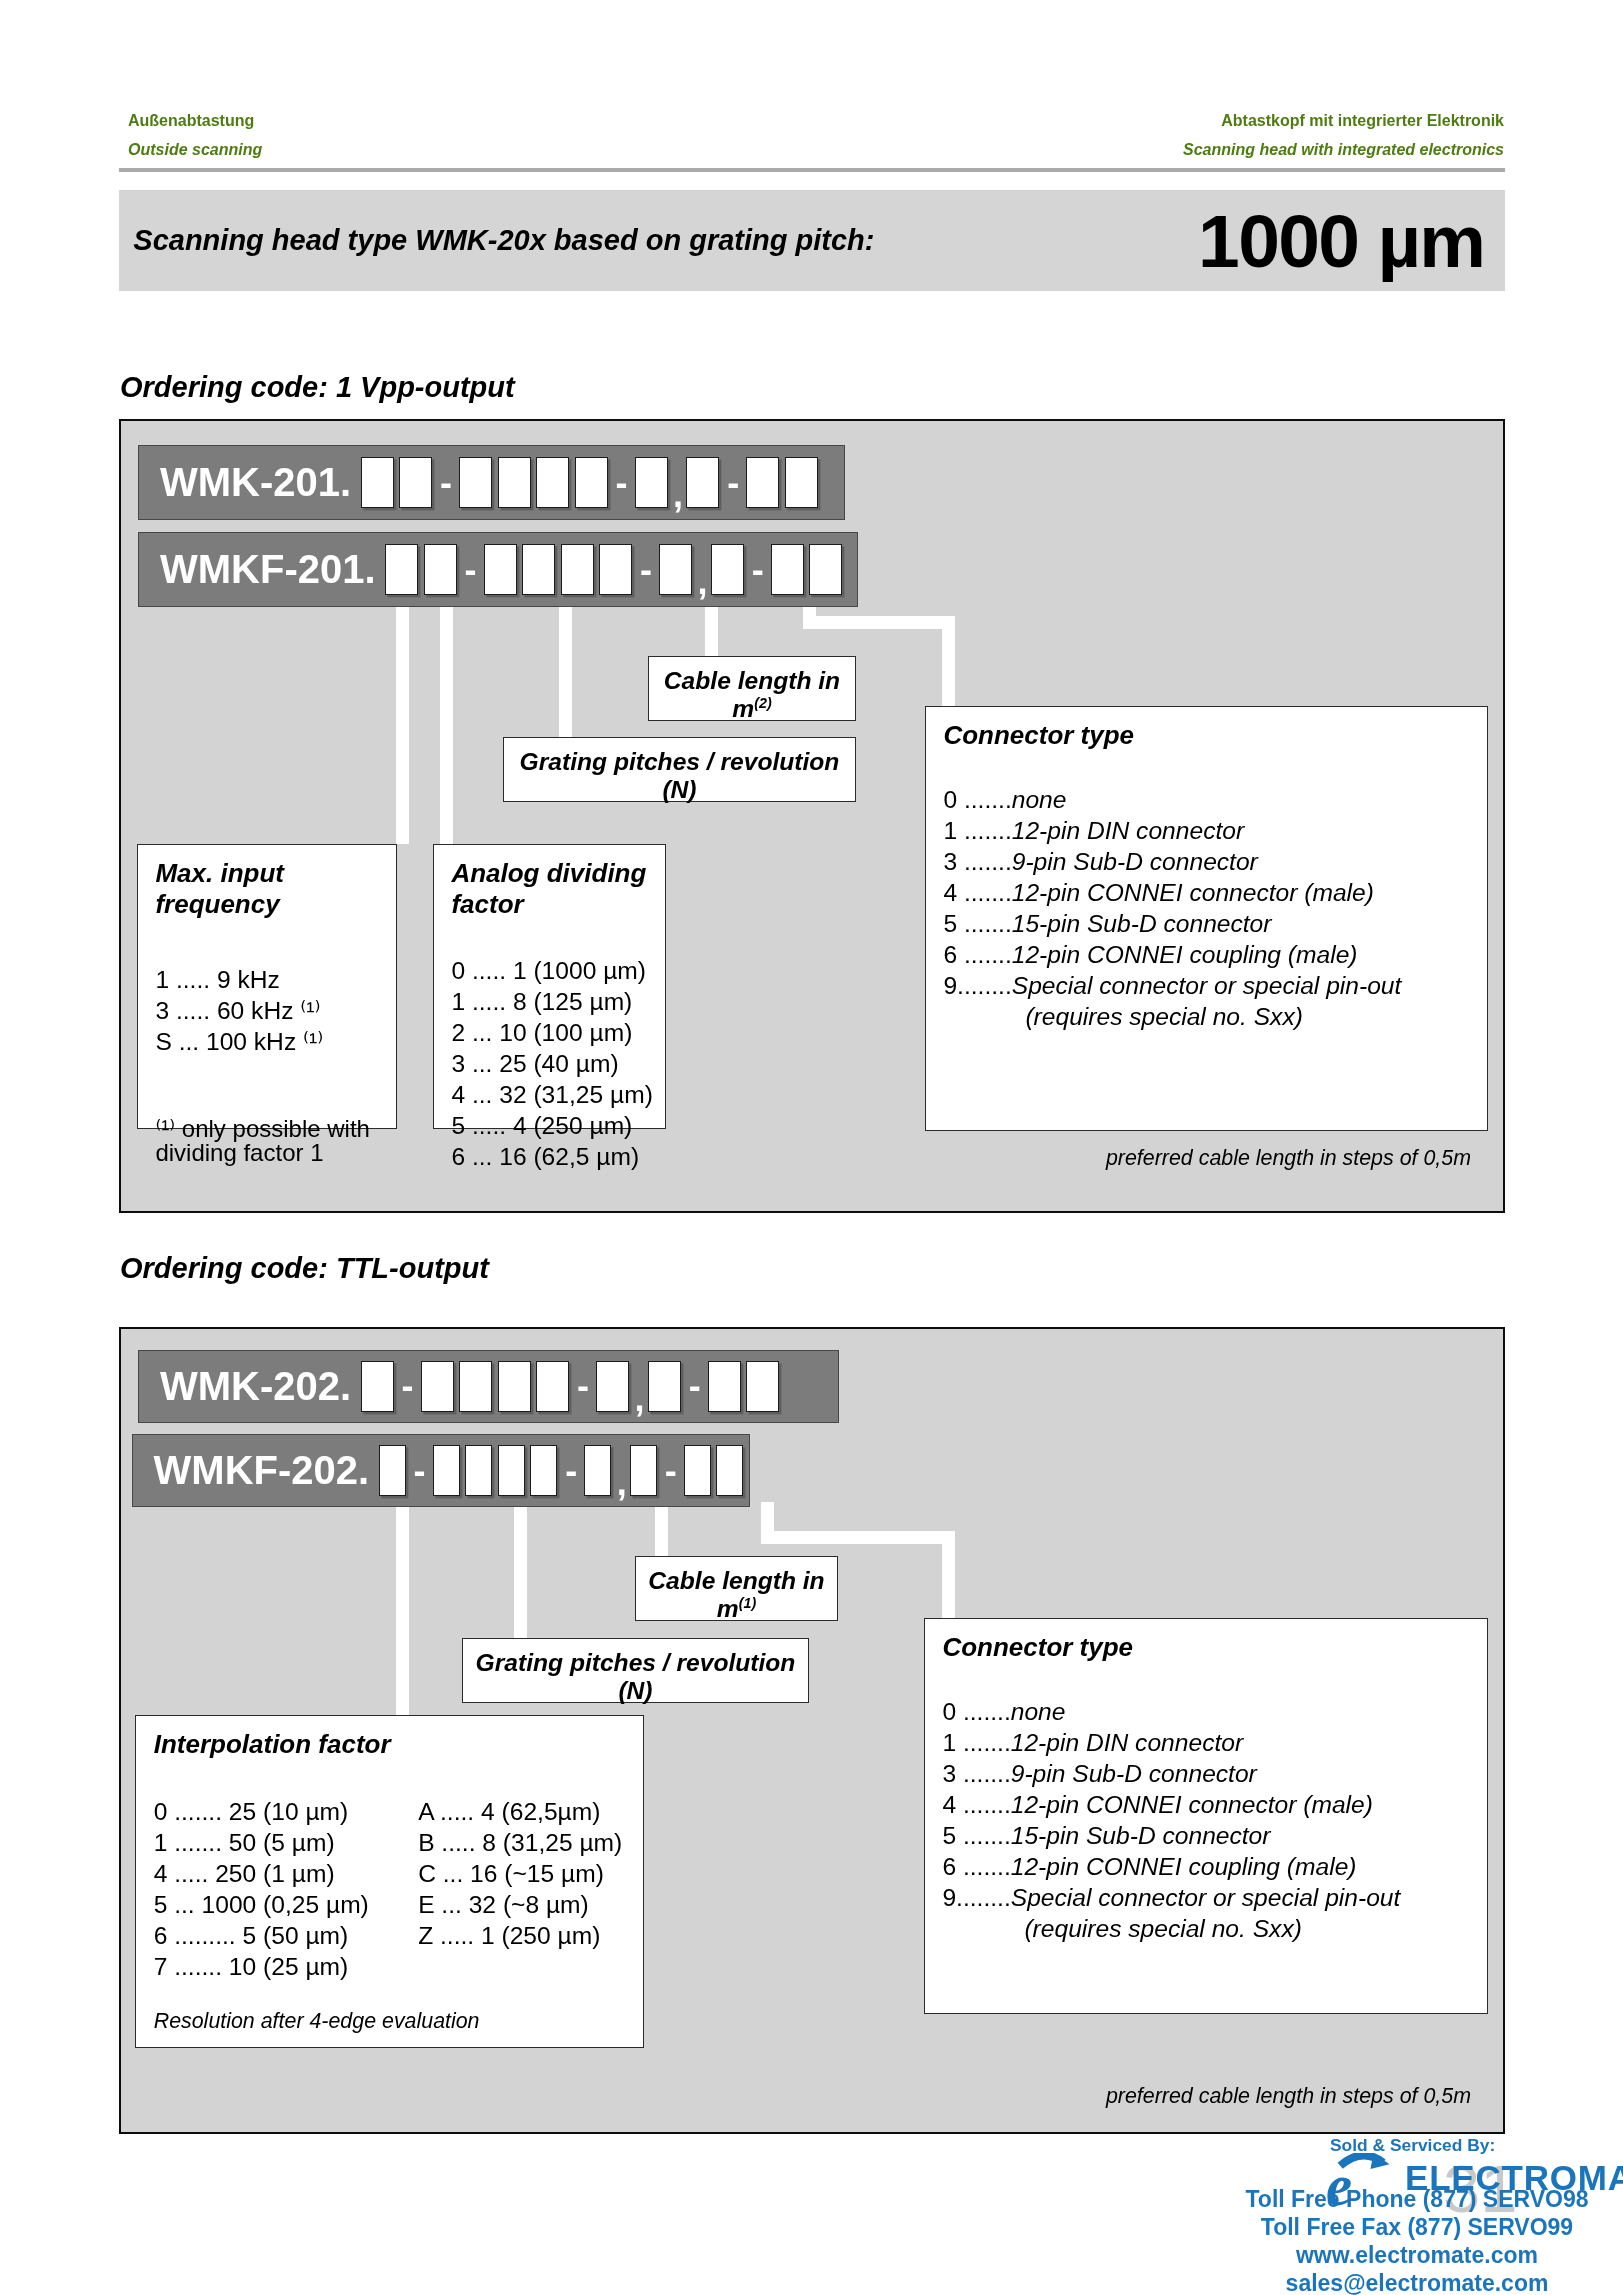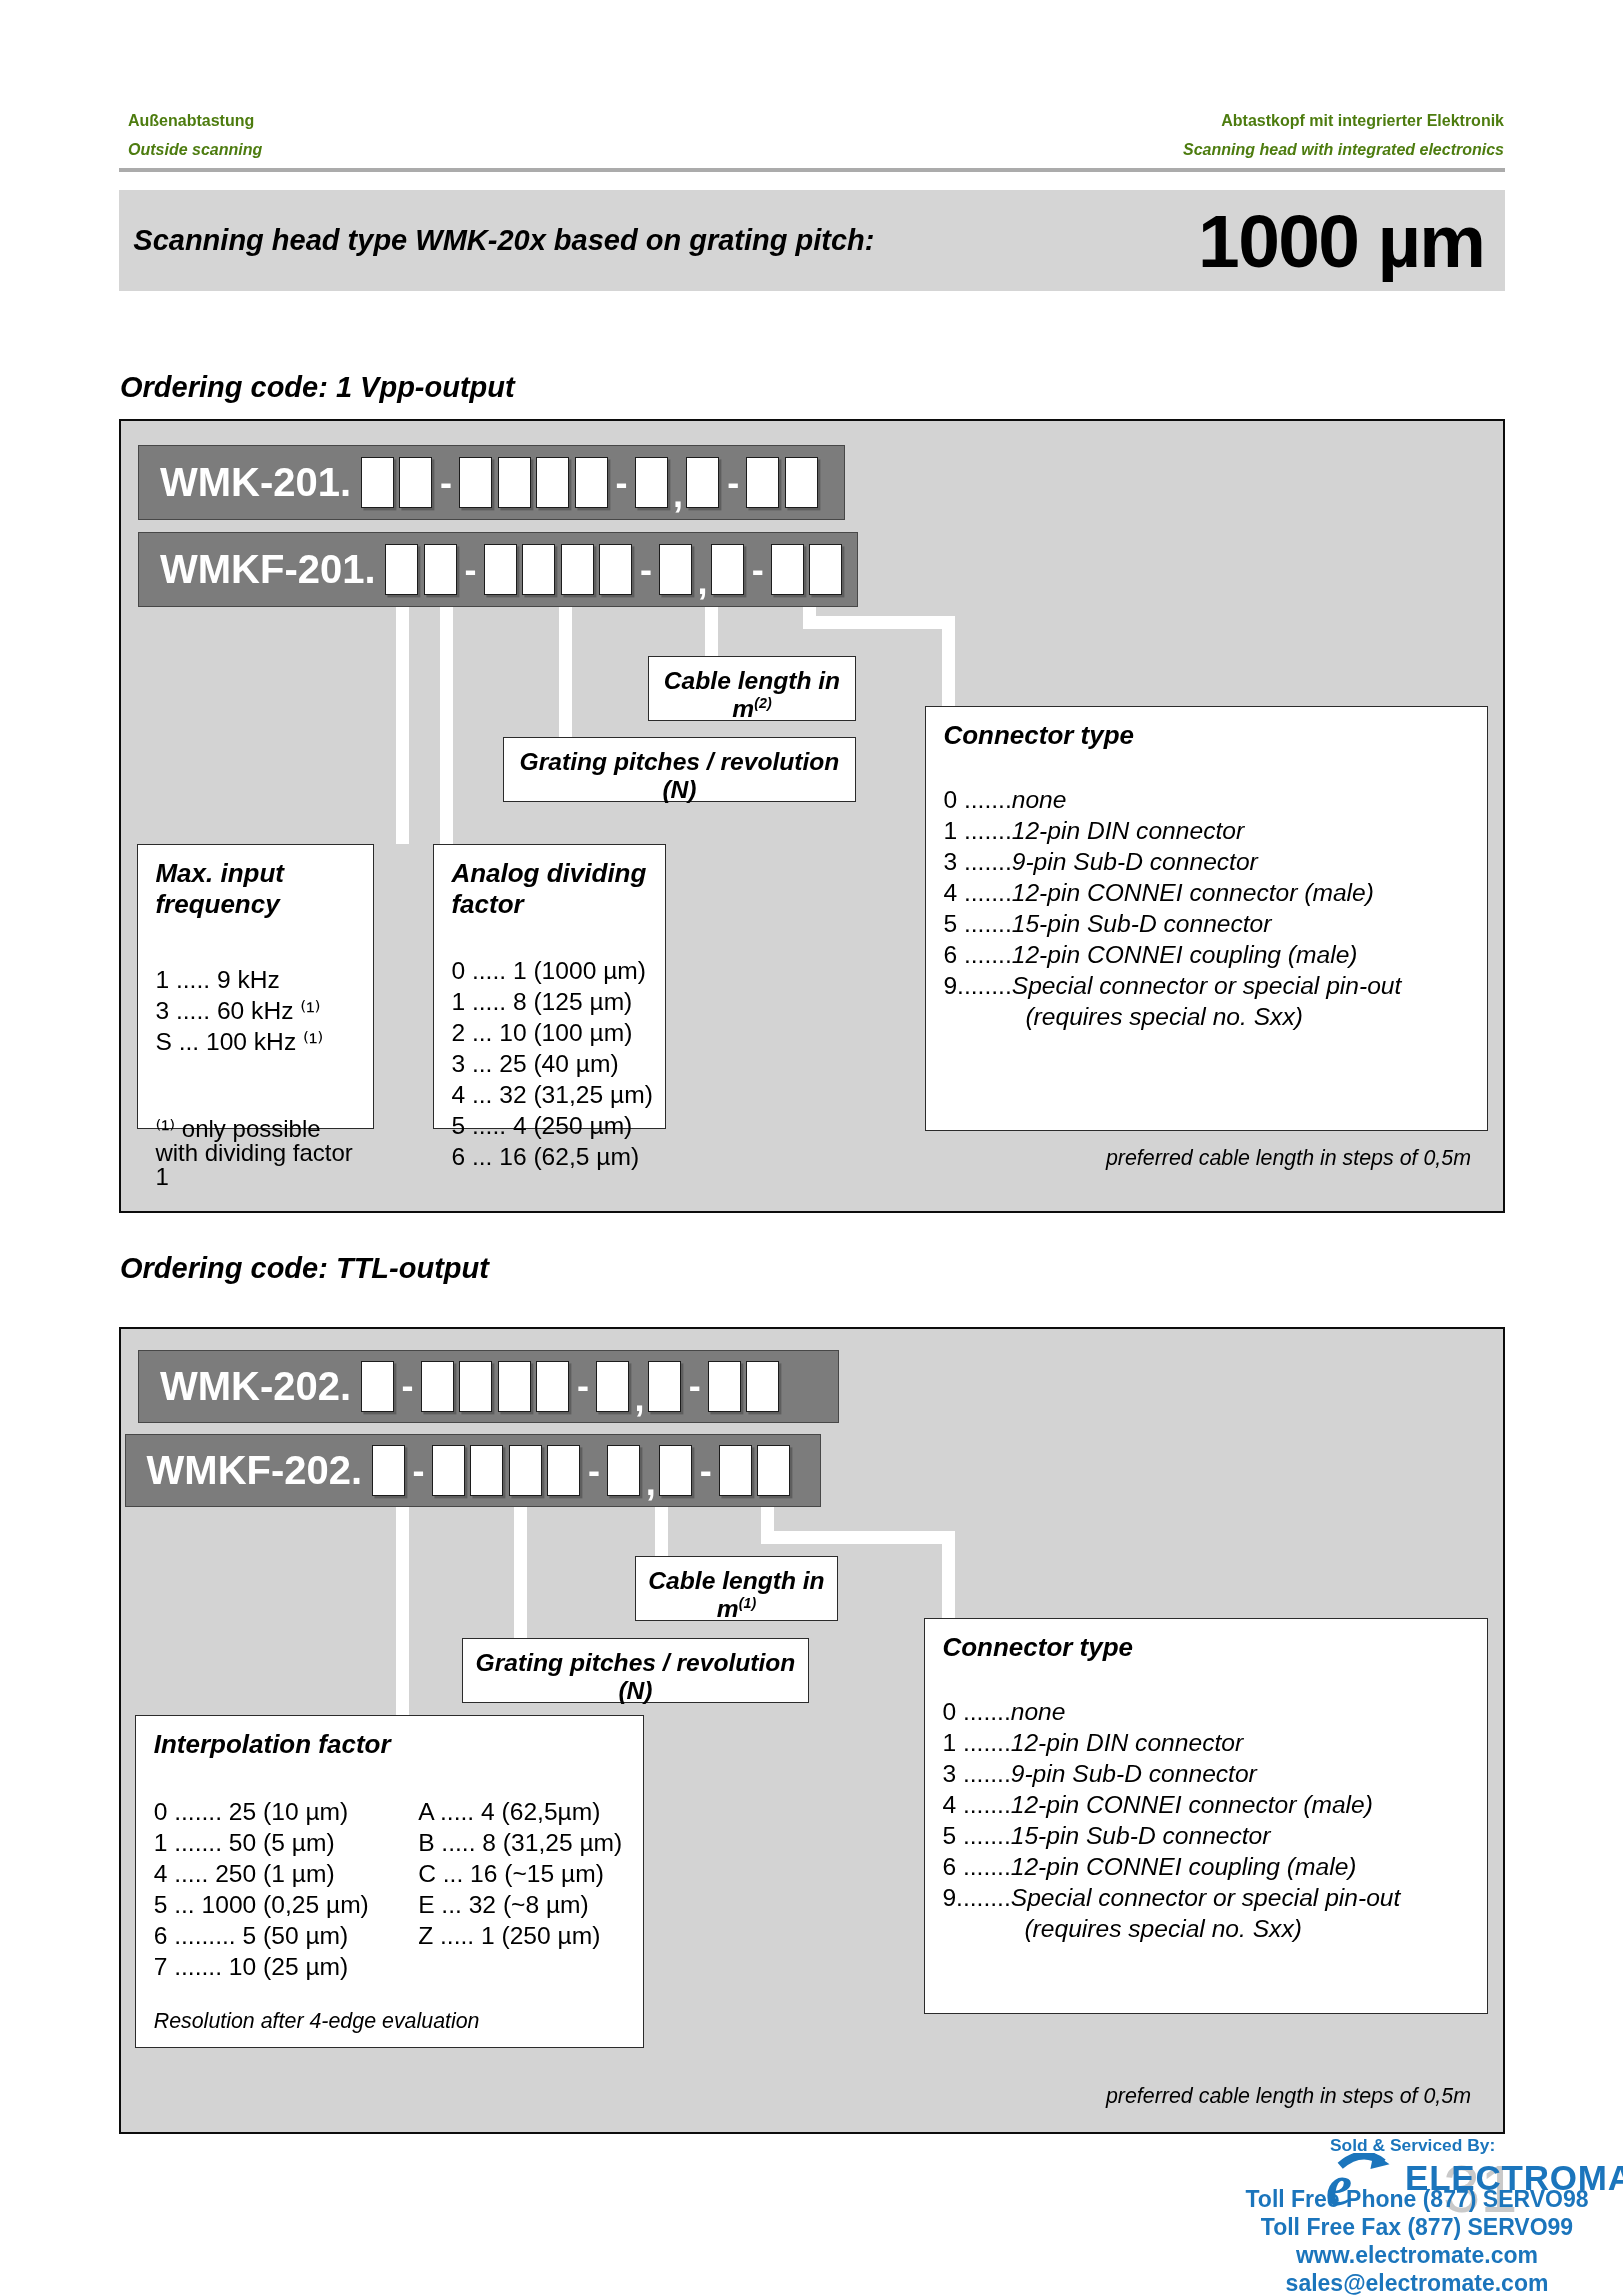--- a/index.html
+++ b/index.html
@@ -126,21 +126,21 @@
       <span class="dbox"></span>
     </div>
 
     <div class="lbox lbox-head" style="left:527px;top:235px;width:208px;height:65px;">
       <span>Cable length in m</span><sup>(2)</sup>
     </div>
     <div class="lbox lbox-head" style="left:382px;top:316px;width:353px;height:65px;">
       <span>Grating pitches / revolution (N)</span>
     </div>
 
-    <div class="lbox pad" style="left:16px;top:423px;width:237px;height:285px;">
+    <div class="lbox pad" style="left:16px;top:423px;width:260px;height:285px;">
       <div class="box-title" style="margin-bottom:44px;">Max. input frequency</div>
       <div class="item">1 ..... 9 kHz</div>
       <div class="item">3 ..... 60 kHz ⁽¹⁾</div>
       <div class="item">S ... 100 kHz ⁽¹⁾</div>
       <div class="small-note" style="margin-top:60px;">⁽¹⁾ only possible with dividing factor 1</div>
     </div>
 
     <div class="lbox pad" style="left:312px;top:423px;width:233px;height:285px;">
       <div class="box-title" style="margin-bottom:35px;">Analog dividing factor</div>
       <div class="item">0 ..... 1 (1000 µm)</div>
@@ -187,21 +187,21 @@
       <span class="dbox"></span>
       <span class="dbox"></span>
       <span class="bsep">-</span>
       <span class="dbox"></span>
       <span class="bsep comma">,</span>
       <span class="dbox"></span>
       <span class="bsep">-</span>
       <span class="dbox"></span>
       <span class="dbox"></span>
     </div>
-    <div class="bar" style="left:4px;top:105px;width:696px;height:73px;z-index:2;">
+    <div class="bar" style="left:11px;top:105px;width:618px;height:73px;z-index:2;">
       <span class="bar-prefix">WMKF-202.</span>
       <span class="dbox"></span>
       <span class="bsep">-</span>
       <span class="dbox"></span>
       <span class="dbox"></span>
       <span class="dbox"></span>
       <span class="dbox"></span>
       <span class="bsep">-</span>
       <span class="dbox"></span>
       <span class="bsep comma">,</span>

